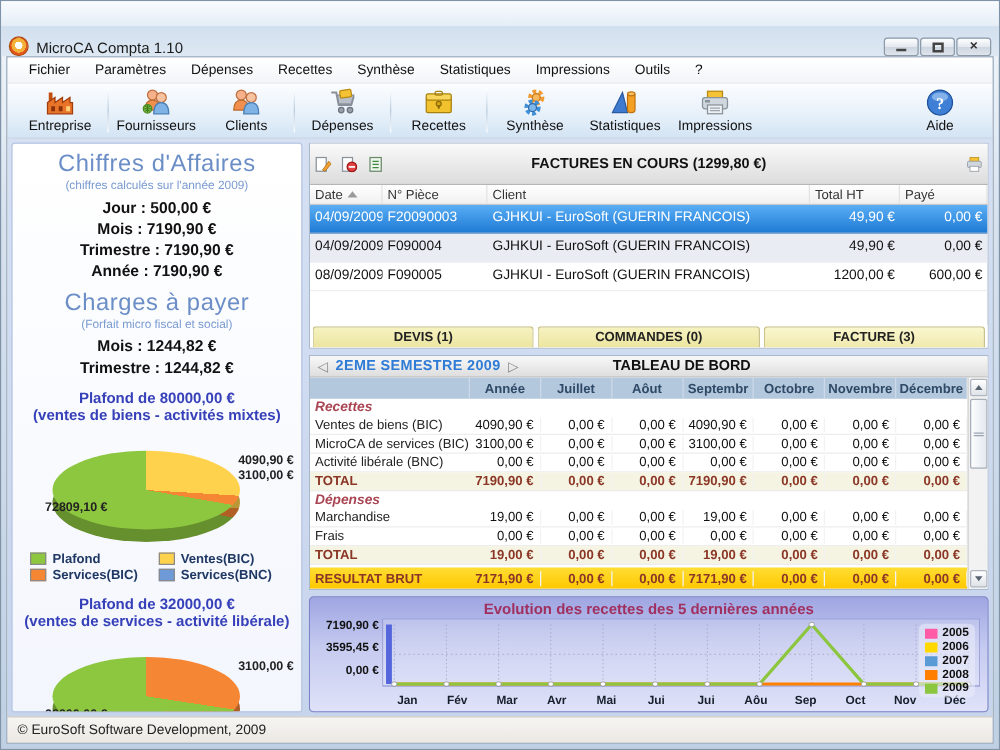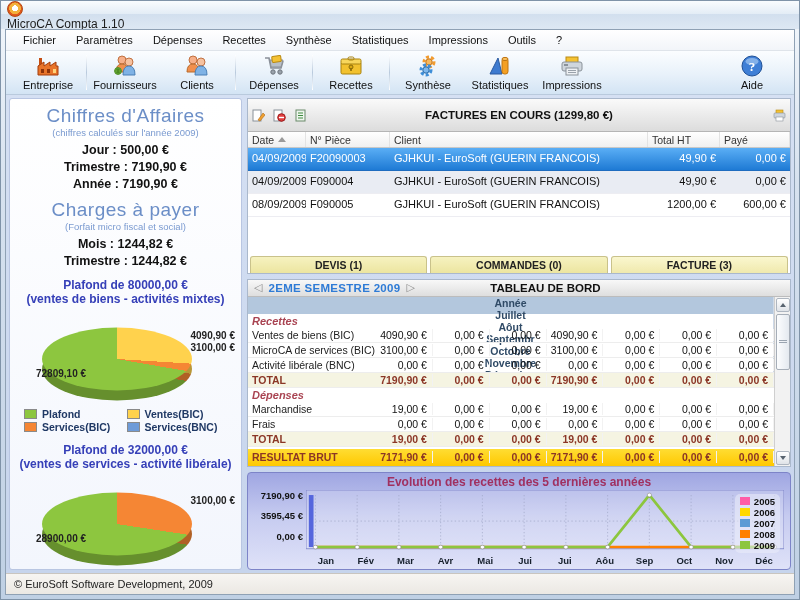--- a/index.html
+++ b/index.html
@@ -1,20 +1,20 @@
 <!DOCTYPE html>
 <html><head>
 <meta charset="utf-8">
 <style>
   * { margin:0; padding:0; box-sizing:border-box; }
   html,body { width:800px; height:600px; font-family:"Liberation Sans", sans-serif; overflow:hidden; }
 
   
   .win-frame{ width:800px; height:600px; background:linear-gradient(#f4f8fc,#d7e2ef 30%,#bfd0e4); border:1px solid #7f93a8; display:flex; flex-direction:column; }
-  .titlebar{ height:28px; display:flex; align-items:flex-start; padding:0 6px; background:linear-gradient(#f9fcfe,#e4edf6 45%,#d2dfee 46%,#dde8f3);flex-direction:column; }
+  .titlebar{ height:44px; display:flex; align-items:flex-end; padding:0 6px; background:linear-gradient(#f9fcfe,#e4edf6 45%,#d2dfee 46%,#dde8f3); }
   .app-icon{ width:16px; height:16px; border-radius:50%; background:radial-gradient(circle at 50% 45%, #fff 0 28%, #f3b13a 30% 55%, #e2571b 57%); border:1px solid #b34c12; margin-right:6px; flex:0 0 auto;}
   .title-text{ font-size:12px; color:#1c1c1c; flex:1; }
   .win-btns{ display:flex; gap:1px; }
   .win-btn{ width:28px; height:15px; border:1px solid #8d9aa9; border-radius:3px; background:linear-gradient(#fdfefe,#e3e8ef 50%,#ccd5e0 51%,#dfe5ec); display:flex; align-items:center; justify-content:center; font-size:10px; color:#333; }
   .glyph-min{ width:8px; height:2px; background:#444; margin-top:5px;}
   .glyph-max{ width:9px; height:8px; border:2px solid #444; }
   .glyph-close{ font-size:11px; font-weight:bold; color:#333; line-height:1; }
 
   .client-area{ flex:1; margin:0 4px 4px 4px; border:1px solid #8fa1b4; background:#fff; display:flex; flex-direction:column; overflow:hidden; }
 
@@ -75,21 +75,21 @@
   .tab.active{ background:linear-gradient(#faf7cf,#f0e9ad); }
 
   
   .dash-panel{ height:188px; background:#fff; border:1px solid #aab8cc; display:flex; flex-direction:column; }
   .dash-nav{ height:17px; background:linear-gradient(#f8f8f8,#dedede); border-bottom:1px solid #bcbcbc; display:flex; align-items:center; font-size:11.5px; }
   .nav-arrow{ color:#8a8a8a; font-size:11px; padding:0 6px; }
   .dash-period{ color:#2e7bd6; font-weight:bold; letter-spacing:.3px; }
   .dash-title{ flex:1; text-align:center; font-weight:bold; color:#111; padding-right:120px; }
   .dash-grid{ flex:1; display:flex; overflow:hidden; }
   .dash-table{ flex:1; display:flex; flex-direction:column; overflow:hidden; }
-  .dash-cols{ height:17px; display:flex; background:#b3c7dd; font-size:10.5px; font-weight:bold; color:#2f4a66;flex-direction:column; }
+  .dash-cols{ height:17px; display:flex; background:#b3c7dd; font-size:10.5px; font-weight:bold; color:#2f4a66; }
   .dash-cols > div{ border-right:1px solid #cdd9e8; display:flex; align-items:center; justify-content:center; }
   .dc-label{ width:128px; } .dc-val{ flex:1; }
   .dash-row{ display:flex; font-size:10.5px; height:15px; border-bottom:1px solid #ededed; align-items:center; }
   .dash-row .lbl{ width:128px; padding-left:4px; color:#222; }
   .dash-row .val{ flex:1; text-align:right; padding-right:5px; color:#111; border-right:1px solid #f2f2f2; }
   .dash-row.section{ height:14px; border-bottom:none; }
   .dash-row.section .lbl{ color:#a94452; font-style:italic; font-weight:bold; font-size:11px; }
   .dash-row.total{ background:#f5f4e2; font-weight:bold; }
   .dash-row.total .lbl, .dash-row.total .val{ color:#8b3626; }
   .dash-row.result{ background:linear-gradient(#ffdd33,#ffc800); height:17px; font-weight:bold; border-bottom:none; margin-top:2px;}
@@ -248,20 +248,21 @@
         <span class="tb-label">Aide</span>
       </div>
     </div>
 
     <div class="content">
 
       <div class="sidebar">
         <div class="sb-h1">Chiffres d'Affaires</div>
         <div class="sb-sub">(chiffres calculés sur l'année 2009)</div>
         <div class="sb-row">Jour : 500,00 €</div>
+        <div class="sb-row">Mois : 7190,90 €</div>
         <div class="sb-row">Trimestre : 7190,90 €</div>
         <div class="sb-row">Année : 7190,90 €</div>
         <div class="sb-h1" style="margin-top:6px;">Charges à payer</div>
         <div class="sb-sub">(Forfait micro fiscal et social)</div>
         <div class="sb-row">Mois : 1244,82 €</div>
         <div class="sb-row">Trimestre : 1244,82 €</div>
 
         <div class="pie-block">
           <div class="pie-title">Plafond de 80000,00 €</div>
           <div class="pie-title">(ventes de biens - activités mixtes)</div>

